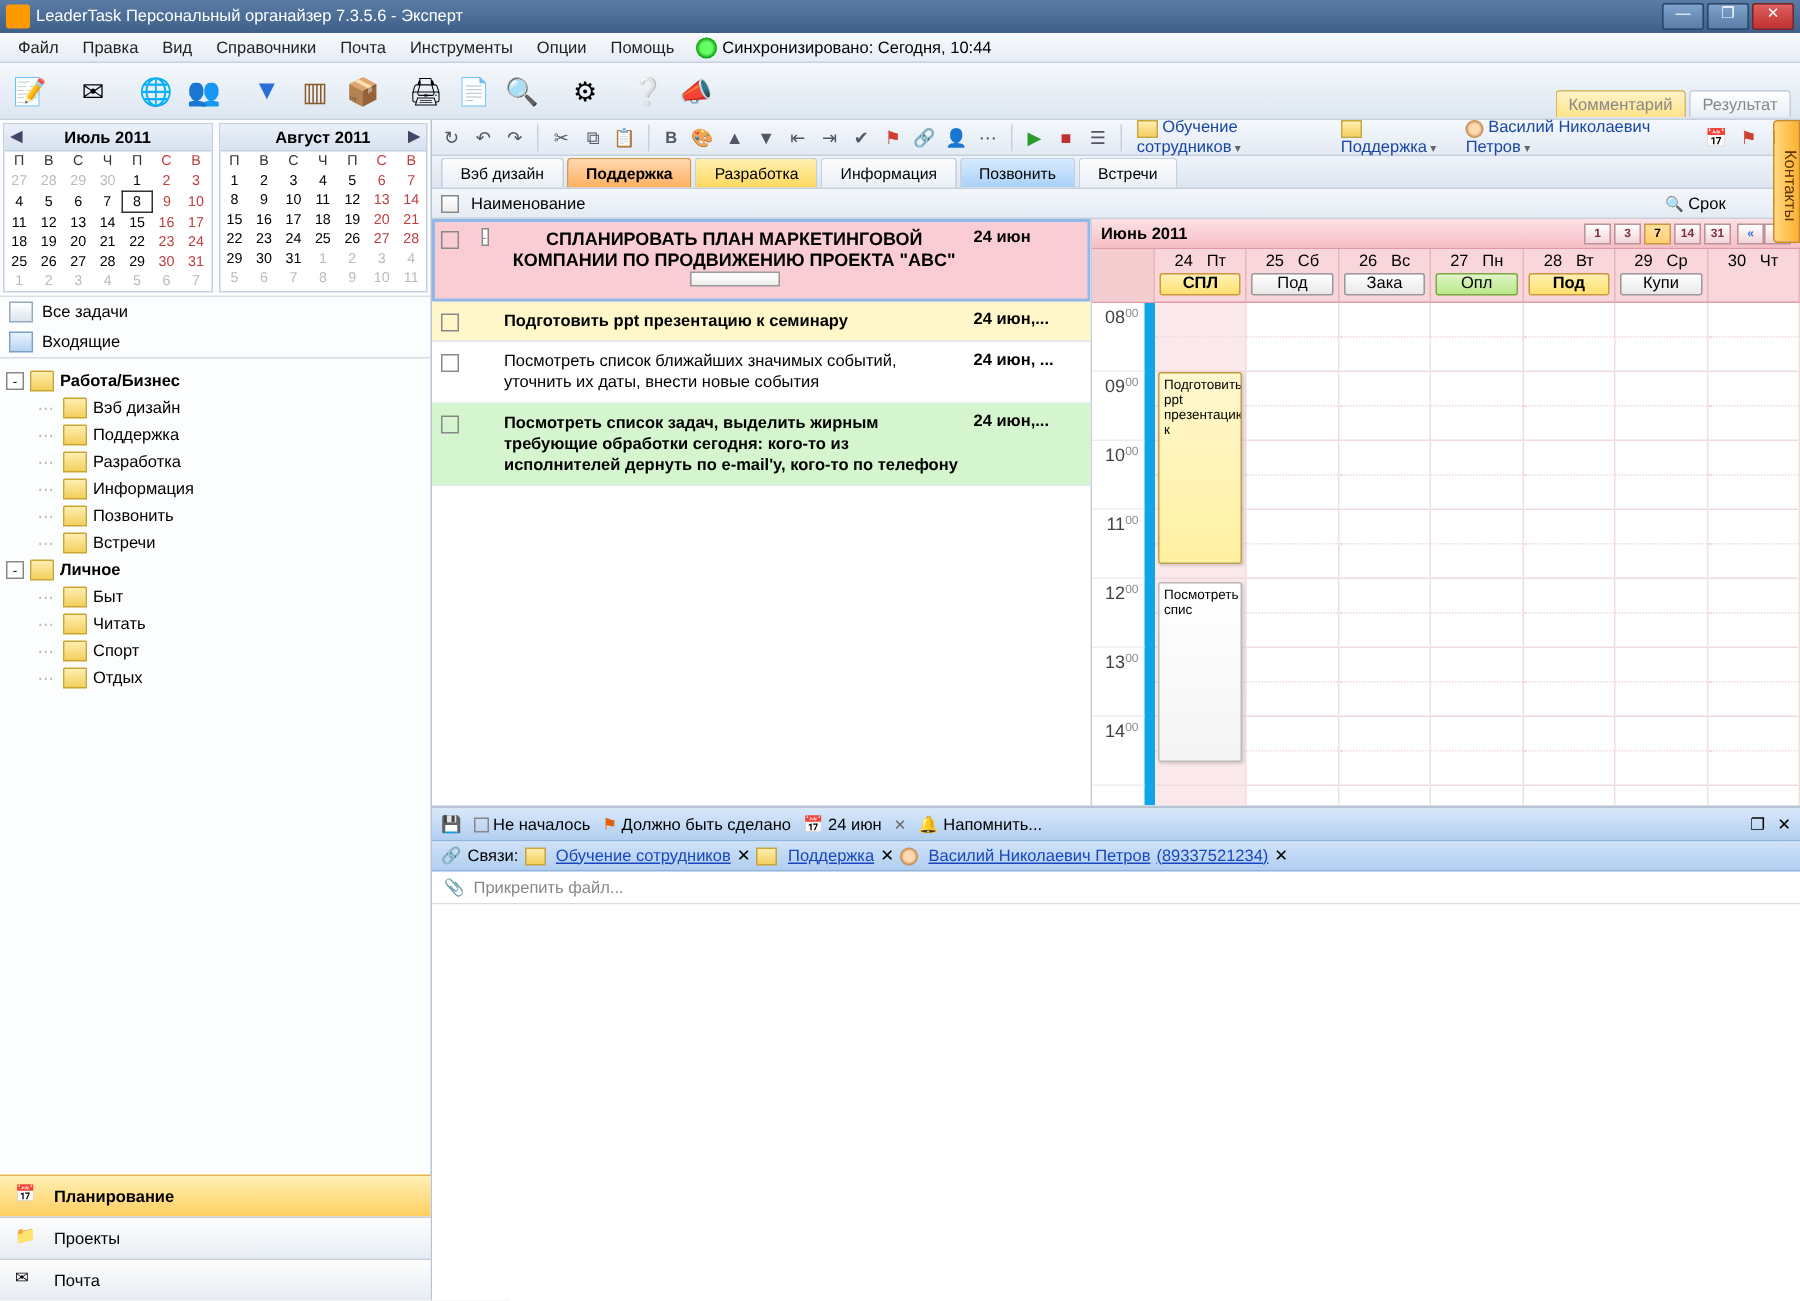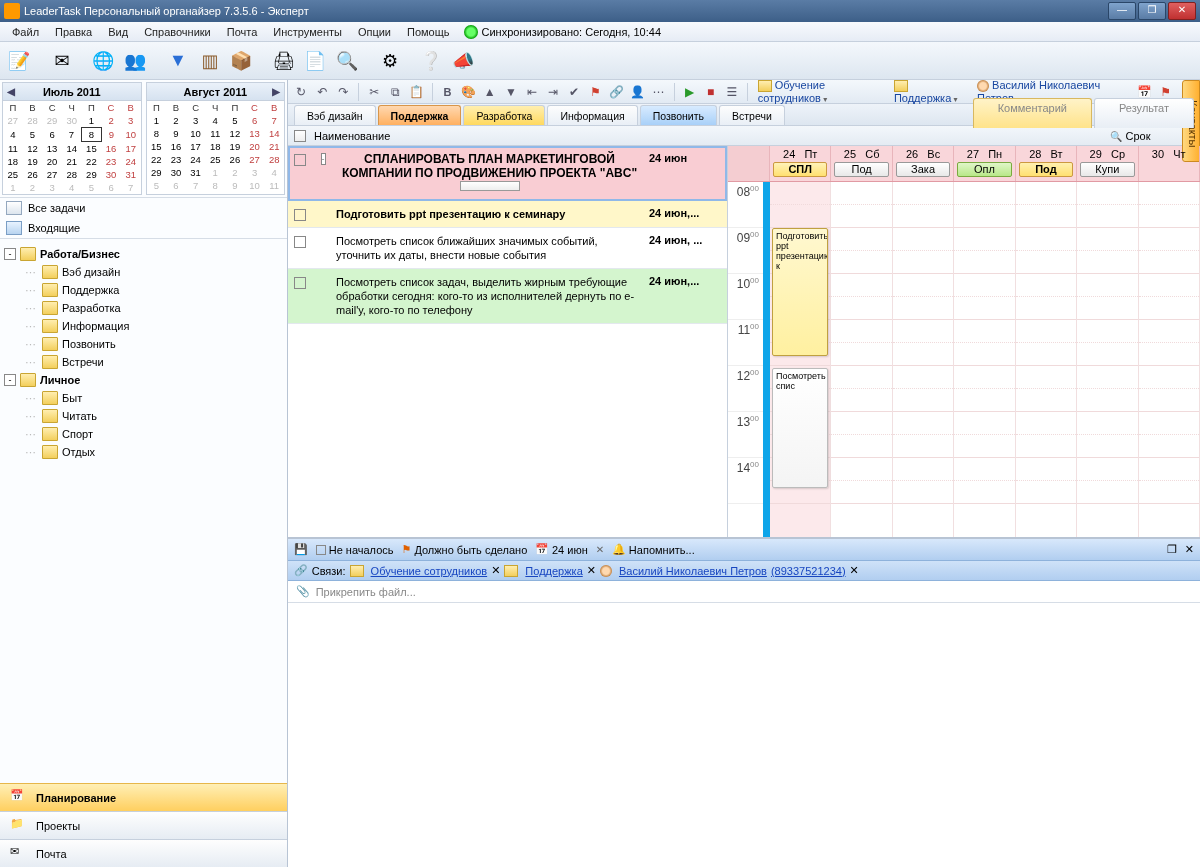--- a/index.html
+++ b/index.html
@@ -93,21 +93,21 @@
 .taskrow { display:flex; border-bottom:1px solid #e3e8ee; padding:6px 6px 6px 0; gap:6px; }
 .taskrow .chk { width:12px;height:12px; border:1px solid #888; margin:2px 4px 0 6px; flex-shrink:0;}
 .taskrow .tree { width:14px; flex-shrink:0; text-align:center; color:#888;}
 .taskrow .txt { flex:1; line-height:14px; }
 .taskrow .date { width:72px; flex-shrink:0; text-align:left; font-weight:bold;}
 .taskrow.pink { background:#f9cdd3; }
 .taskrow.pink .txt { font-weight:bold; font-size:12px; text-align:center;}
 .taskrow.yellow { background:#fff7c9; }
 .taskrow.yellow .txt { font-weight:bold;}
 .taskrow.green { background:#d4f5ce; }
-.taskrow.green .txt { font-weight:normal;}
+.taskrow.green .txt { font-weight:bold;}
 .taskrow .prog { width:60px; height:10px; border:1px solid #999; background:linear-gradient(#fff,#eee); display:inline-block;}
 .taskrow.selected { outline:2px solid #90b8e8; outline-offset:-2px;}
 
 
 .schedhdr { height:20px; background:linear-gradient(#fce1e4,#f6bfc5); border-bottom:1px solid #e19aa3; display:flex; align-items:center; padding:0 6px;}
 .schedhdr .title { flex:1; font-weight:bold; }
 .viewbtns { display:flex; gap:2px;}
 .vb { width:18px;height:14px; border:1px solid #bb939a; background:linear-gradient(#fff,#f1d4d8); font-size:8px; line-height:12px; text-align:center; cursor:pointer; color:#803040; font-weight:bold;}
 .vb.sel { background:linear-gradient(#ffe0a0,#ffcf70); border-color:#cc9940; color:#000;}
 
@@ -137,21 +137,21 @@
 .detail { height:330px; border-top:2px solid #b8c4d4; display:flex; flex-direction:column; background:#fff;}
 .dettb { height:22px; background:linear-gradient(#d8e8fb,#b1cef0); border-bottom:1px solid #8eb2db; display:flex; align-items:center; padding:0 6px; gap:8px;}
 .dettb .flag { color:#e06000;}
 .dettb .ditem { display:flex; align-items:center; gap:3px; cursor:pointer;}
 .dettb .x { color:#666; cursor:pointer; font-size:10px;}
 .detlinks { height:20px; background:linear-gradient(#cfe2f8,#b1cef0); border-bottom:1px solid #8eb2db; display:flex; align-items:center; padding:0 6px; gap:4px;}
 .detlinks a { color:#1846c0; text-decoration:underline; cursor:pointer;}
 .attach { height:22px; border-bottom:1px solid #d6dde6; display:flex; align-items:center; padding:0 8px; gap:6px; color:#888;}
 .detbody { flex:1; position:relative; background:#fff;}
 .dettabs { position:absolute; right:6px; top:-20px; display:flex; gap:2px;}
-.dettab { height:30px; padding:0 24px; border:1px solid #c6d0dd; border-bottom:none; border-radius:3px 3px 0 0; background:linear-gradient(#fff,#e8eef5); cursor:pointer; line-height:18px; font-size:10px;margin-top:38px;}
+.dettab { height:18px; padding:0 8px; border:1px solid #c6d0dd; border-bottom:none; border-radius:3px 3px 0 0; background:linear-gradient(#fff,#e8eef5); cursor:pointer; line-height:18px; font-size:10px;}
 .dettab.active { background:linear-gradient(#fff3c8,#ffe38a); border-color:#d8b860;}
 
 
 .contactstab { position:absolute; right:0; top:0; width:18px; height:82px; background:linear-gradient(90deg,#ffd980,#ffb030); border:1px solid #cc8a20; border-radius:3px 0 0 3px; writing-mode:vertical-rl; text-align:center; font-size:10px; cursor:pointer; color:#5a3500; padding-top:6px;}
 </style>
 </head>
 <body>
 
 <div class="titlebar">
   <div class="icon"></div>
@@ -554,20 +554,32 @@
           </div>
           <div class="taskrow green">
             <div class="chk"></div>
             <div class="tree"></div>
             <div class="txt">Посмотреть список задач, выделить жирным требующие обработки сегодня: кого-то из исполнителей дернуть по e-mail'у, кого-то по телефону </div>
             <div class="date">24 июн,...</div>
           </div>
         </div>
 
       <div class="schedule">
+        <div class="schedhdr">
+          <span class="title">Июнь 2011</span>
+          <div class="viewbtns" id="viewbtns">
+              <div class="vb">1</div>
+              <div class="vb">3</div>
+              <div class="vb sel">7</div>
+              <div class="vb">14</div>
+              <div class="vb">31</div>
+            </div>
+          <div class="vb" style="margin-left:4px;color:#2a6fd6">«</div>
+          <div class="vb" style="color:#2a6fd6">»</div>
+        </div>
         <div class="dayhdr" id="dayhdr">
             <div class="timecol"></div>
             <div class="daycol">
               <div class="dn">24&nbsp;&nbsp;&nbsp;Пт</div>
               <div class="chip sel">СПЛ</div>
             </div>
             <div class="daycol">
               <div class="dn">25&nbsp;&nbsp;&nbsp;Сб</div>
               <div class="chip ">Под</div>
             </div>

